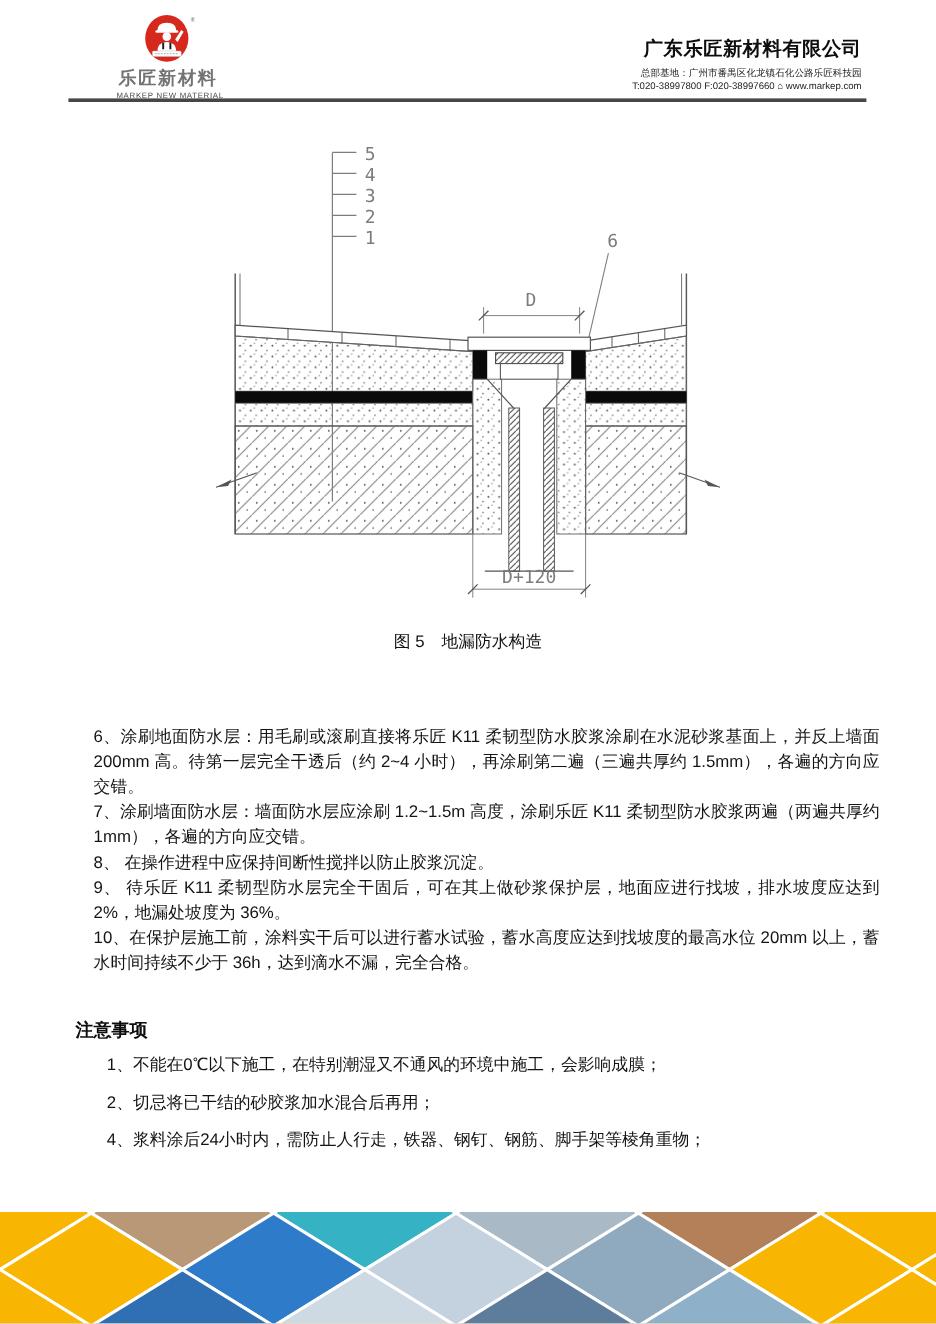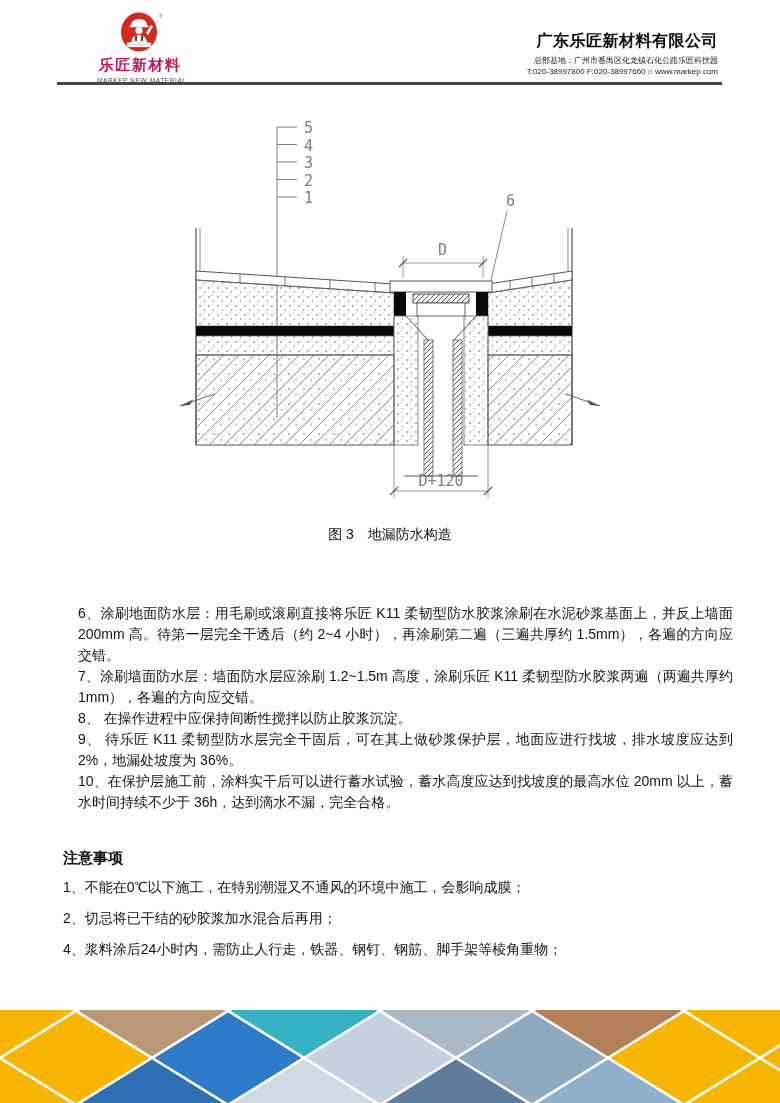--- a/index.html
+++ b/index.html
@@ -5,39 +5,39 @@
   * { margin:0; padding:0; box-sizing:border-box; }
   body { background:#888; font-family:"Liberation Sans", sans-serif; }
   .page {
     position:relative; width:780px; height:1103px; margin:0 auto;
     background:#ffffff; overflow:hidden;
     font-family:"Liberation Sans", sans-serif; color:#151515;
   }
   
   .logo { position:absolute; left:97px; top:11px; width:86px; text-align:center; }
   .logo-mark { display:block; margin:0 auto; }
-  .brand-cn { font-size:15px; font-weight:700; color:#be185d; letter-spacing:1.5px; margin-top:1px; white-space:nowrap; }
+  .brand-cn { font-size:15px; font-weight:700; color:#737373; letter-spacing:1.5px; margin-top:1px; white-space:nowrap; }
   .brand-en { font-size:6.5px; color:#4a4a4a; letter-spacing:0.6px; margin-top:2px; white-space:nowrap; }
   .company-info { position:absolute; right:62px; top:31px; text-align:right; }
   .company-name { font-size:16px; font-weight:700; color:#0d0d0d; letter-spacing:0.5px; }
   .company-address { font-size:8px; color:#222; margin-top:4px; line-height:10px; }
   .company-contact { font-size:8px; color:#222; margin-top:1px; line-height:10px; }
   .home-icon { font-size:8px; }
   .header-divider { position:absolute; left:57px; top:82px; width:665px; height:3px; background:#474747; }
   
   .figure-svg { position:absolute; left:180px; top:114px; }
   .caption { position:absolute; left:40px; top:524px; width:700px; text-align:center; color:#111; }
   .caption-title { font-size:14px; line-height:20px; }
   .caption-line { font-size:13.5px; line-height:20px; }
   
   .steps { position:absolute; left:63px; top:603px; width:655px;margin-left:15px; }
   .steps p { font-size:14px; line-height:21px; text-align:justify; color:#141414; }
   .notes-heading { position:absolute; left:63px; top:849px; font-size:15px; font-weight:700; color:#0d0d0d; }
   .notes { position:absolute; left:63px; top:877px; width:655px; }
-  .notes p { font-size:14px; line-height:20px; margin-bottom:11px; color:#141414; }
+  .notes p { font-size:14px; line-height:20px; margin-bottom:11px; color:#141414;margin-left:26px; }
   
   .footer { position:absolute; left:0; top:1010px; width:780px; height:93px; }
   
   .draft-num { font-family:"DejaVu Sans Mono", monospace; fill:#7d7d7d; }
 </style>
 </head>
 <body>
 
 <div class="page">
 
@@ -170,21 +170,21 @@
       <path d="M0,292 L34,280" stroke="#555" stroke-width="0.9" fill="none"></path>
       <polygon points="0,292 13,285.5 10,291" fill="#555"></polygon>
     </g>
     <g>
       <path d="M386,280 L420,292" stroke="#555" stroke-width="0.9" fill="none"></path>
       <polygon points="420,292 407,285.5 410,291" fill="#555"></polygon>
     </g>
   </svg>
 
   <div class="caption">
-    <div class="caption-title">图 3　地漏防水构造</div>
+    <div class="caption-title">图 5　地漏防水构造</div>
   </div>
 
   <div class="steps">
     <p>6、涂刷地面防水层：用毛刷或滚刷直接将乐匠 K11 柔韧型防水胶浆涂刷在水泥砂浆基面上，并反上墙面 200mm 高。待第一层完全干透后（约 2~4 小时），再涂刷第二遍（三遍共厚约 1.5mm），各遍的方向应交错。</p>
     <p>7、涂刷墙面防水层：墙面防水层应涂刷 1.2~1.5m 高度，涂刷乐匠 K11 柔韧型防水胶浆两遍（两遍共厚约 1mm），各遍的方向应交错。</p>
     <p>8、 在操作进程中应保持间断性搅拌以防止胶浆沉淀。</p>
     <p>9、 待乐匠 K11 柔韧型防水层完全干固后，可在其上做砂浆保护层，地面应进行找坡，排水坡度应达到 2%，地漏处坡度为 36%。</p>
     <p>10、在保护层施工前，涂料实干后可以进行蓄水试验，蓄水高度应达到找坡度的最高水位 20mm 以上，蓄水时间持续不少于 36h，达到滴水不漏，完全合格。</p>
   </div>
 

